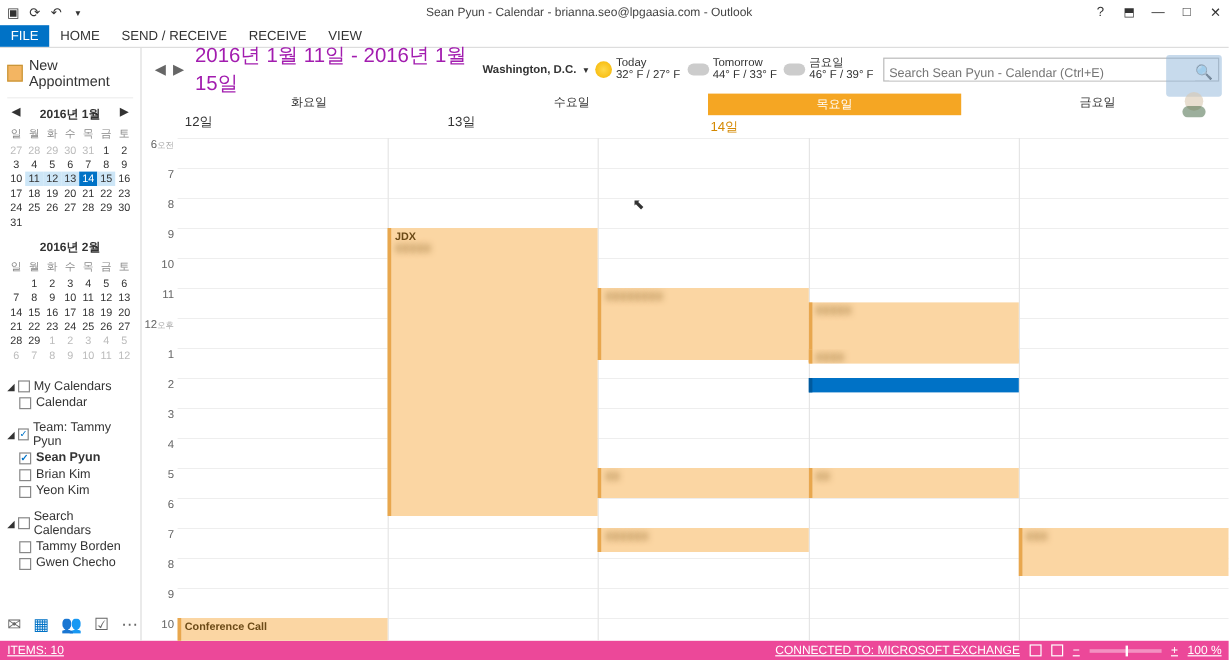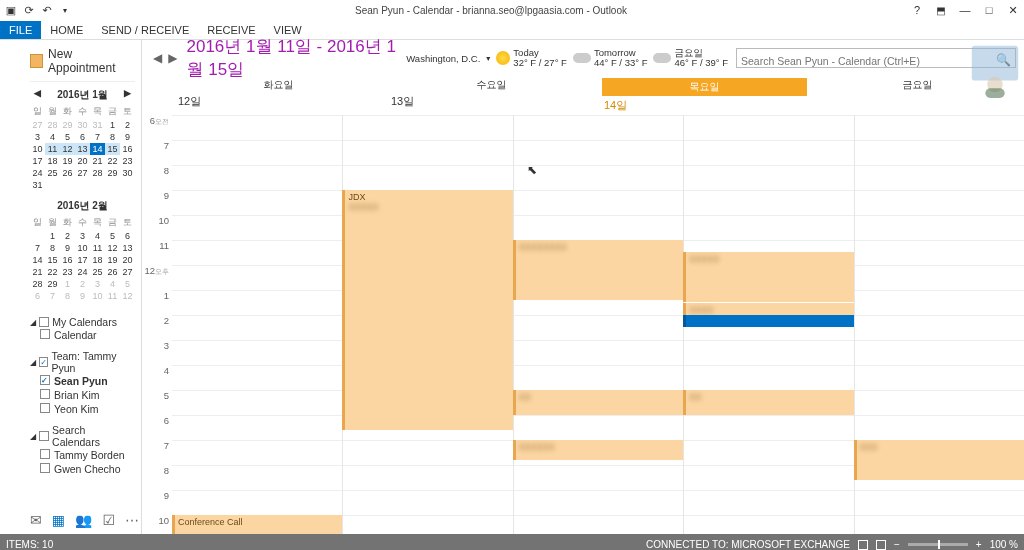--- a/index.html
+++ b/index.html
@@ -7,72 +7,72 @@
 .titlebar { height:20px; background:#fff; display:flex; align-items:center; padding:0 4px; }
 .titlebar .qat { display:flex; gap:4px; align-items:center; }
 .titlebar .qat span { width:14px; height:14px; display:flex; align-items:center; justify-content:center; }
 .titlebar .title { flex:1; text-align:center; font-size:10px; color:#444; }
 .titlebar .winbtns { display:flex; gap:10px; }
 .titlebar .winbtns span { width:14px; height:14px; display:flex; align-items:center; justify-content:center; font-family:Arial; cursor:default; }
 .ribbon { height:20px; border-bottom:1px solid #ddd; display:flex; align-items:end; font-size:11px; }
 .ribbon .tab { padding:3px 9px; cursor:default; }
 .ribbon .tab.file { background:#0072c6; color:#fff; }
 .main { display:flex; height:494px; }
-.sidebar { width:118px; border-right:1px solid #ddd; padding:4px 6px; display:flex; flex-direction:column; overflow:hidden;margin-left:24px; }
+.sidebar { width:118px; border-right:1px solid #ddd; padding:4px 6px; display:flex; flex-direction:column; overflow:hidden; }
 .newappt { display:flex; align-items:center; gap:5px; font-size:12px; padding:3px 0 6px 0; border-bottom:1px solid #eee; margin-bottom:4px; }
 .newappt .ico { width:14px; height:14px; background:#f3b562; border:1px solid #c99639; }
 .mini { margin-bottom:6px; }
 .mini .hdr { text-align:center; font-weight:bold; font-size:10px; padding:2px 0; position:relative; }
 .mini .hdr .arr { position:absolute; top:2px; font-size:9px; cursor:default; }
 .mini .hdr .arr.l{left:4px} .mini .hdr .arr.r{right:4px}
 .mini table { width:100%; border-collapse:collapse; font-size:9px; text-align:center; }
 .mini td { padding:1px 0; width:14.28%; cursor:default; }
 .mini tr.dow td { color:#888; }
 .mini td.dim { color:#bbb; }
 .mini td.today { background:#0072c6; color:#fff; }
 .mini td.sel { background:#cde6f7; }
 .calgroup { font-size:10.5px; margin-top:8px; }
 .calgroup .grp { display:flex; align-items:center; gap:3px; font-weight:normal; }
 .calgroup .grp .tri { font-size:8px; }
-.calgroup .item { display:flex; align-items:flex-start; gap:4px; padding:1px 0 1px 10px; }
+.calgroup .item { display:flex; align-items:flex-end; gap:4px; padding:1px 0 1px 10px; }
 .calgroup .cb { width:10px; height:10px; border:1px solid #888; display:inline-block; }
 .calgroup .cb.ck::after{content:"✓";font-size:8px;position:relative;top:-3px;left:0;color:#0072c6;}
 .calgroup .item.bold { font-weight:bold; }
 .navstrip { margin-top:auto; display:flex; gap:10px; padding:4px 0 2px 0; align-items:center; }
 .navstrip span { font-size:14px; color:#666; cursor:default; }
 .navstrip span.active { color:#0072c6; }
 .content { flex:1; display:flex; flex-direction:column; position:relative; }
 .ctop { height:36px; display:flex; align-items:center; padding:0 8px; }
 .ctop .navarr { font-size:12px; color:#666; cursor:default; padding:0 3px; }
 .ctop .range { font-size:17px; color:#a21caf; margin-left:6px; flex:1; }
 .weather { display:flex; align-items:center; gap:6px; font-size:9.5px; }
-.weather .loc { font-weight:normal; }
+.weather .loc { font-weight:bold; }
 .weather .blk { display:flex; align-items:center; gap:3px; }
 .weather .sun{width:14px;height:14px;border-radius:50%;background:radial-gradient(circle,#ffd94a,#f5b400);}
 .weather .cloud{width:18px;height:10px;background:#ccc;border-radius:10px;position:relative;}
 .weather .txt{line-height:1.1}
 .search { width:280px; height:20px; border:1px solid #bbb; margin-left:8px; display:flex; align-items:flex-end; padding:0 4px; }
 .search input { border:none; outline:none; flex:1; font-size:10.5px; color:#888; }
 .search .mag { font-size:12px; color:#888; }
 .avatar { position:absolute; right:0; top:0; width:58px; height:58px; pointer-events:none; }
 .dayhdr { display:flex; padding-left:30px; }
 .dayhdr .col { flex:1; padding:2px 4px; }
 .dayhdr .col .dn { font-size:10px; text-align:center; }
 .dayhdr .col .dnum { font-size:11px; padding:2px 0 0 2px; }
 .dayhdr .col.today .dn { background:#f5a623; color:#fff; padding:2px 0; }
 .dayhdr .col.today .dnum { color:#d48800; }
 .grid { flex:1; display:flex; position:relative; overflow:hidden; }
 .times { width:30px; text-align:right; font-size:9.5px; color:#666; padding-right:3px; }
 .times div { height:25px; }
 .cols { flex:1; position:relative; background-image:linear-gradient(#eee 1px,transparent 1px); background-size:100% 25px; }
 .cols .vline{position:absolute;top:0;bottom:0;width:1px;background:#e5e5e5;}
-.evt { position:absolute; background:#fbd6a3; border-left:3px solid #e8a74e; font-size:9px; padding:2px 3px; overflow:hidden; color:#6b4a17; }
+.evt { position:absolute; background:#fbd6a3; border-left:3px solid #e8a74e; font-size:9px; padding:2px 3px; overflow:hidden; color:#6b4a17;font-weight:bold; }
 .evt.blue { background:#0072c6; border-left-color:#005a9e; color:#fff; }
 .evt .bl { color:transparent; text-shadow:0 0 5px rgba(150,110,50,0.9); }
-.status { height:16px; background:#737373; color:#fff; font-size:10px; display:flex; align-items:flex-end; padding:0 6px; }
+.status { height:16px; background:#ec4899; color:#fff; font-size:10px; display:flex; align-items:center; padding:0 6px;text-decoration:underline; }
 .status .l{} .status .r{margin-left:auto;display:flex;align-items:center;gap:8px}
 .status .box{width:10px;height:10px;border:1px solid #fff;}
 .cursor{position:absolute;left:527px;top:163px;font-size:12px;pointer-events:none}
 </style>
 </head>
 <body>
 
 <div class="titlebar">
  <div class="qat">
   <span>▣</span>
@@ -387,21 +387,21 @@
 
     <div class="evt" style="left:0%;width:20%;top:400px;height:20px"><span>Conference Call</span></div>
     <div class="evt" style="left:20%;width:20%;top:75px;height:240px">
             <div>JDX</div>
             <div class="bl">XXXXX</div>
           </div>
     <div class="evt" style="left:40%;width:20%;top:125px;height:60px"><span class="bl">XXXXXXXX</span></div>
     <div class="evt" style="left:40%;width:20%;top:275px;height:25px"><span class="bl">XX</span></div>
     <div class="evt" style="left:40%;width:20%;top:325px;height:20px"><span class="bl">XXXXXX</span></div>
     <div class="evt" style="left:60%;width:20%;top:137px;height:50px"><span class="bl">XXXXX</span></div>
-    <div class="evt" style="left:60%;width:20%;top:188px;height:12px"><span class="bl">XXXX</span></div>
+    <div class="evt" style="left:60%;width:20%;top:176px;height:12px"><span class="bl">XXXX</span></div>
     <div class="evt blue" style="left:60%;width:20%;top:200px;height:12px"></div>
     <div class="evt" style="left:60%;width:20%;top:275px;height:25px"><span class="bl">XX</span></div>
     <div class="evt" style="left:80%;width:20%;top:325px;height:40px"><span class="bl">XXX</span></div>
    </div>
   </div>
  </div>
 </div>
 
 <div class="status">
  <span class="l">ITEMS: 10</span>

